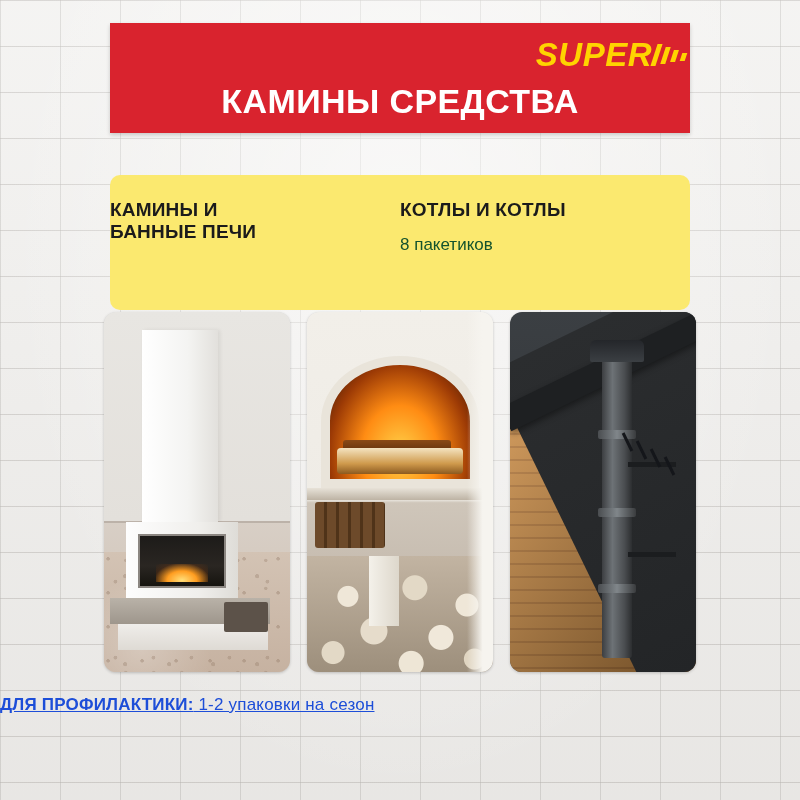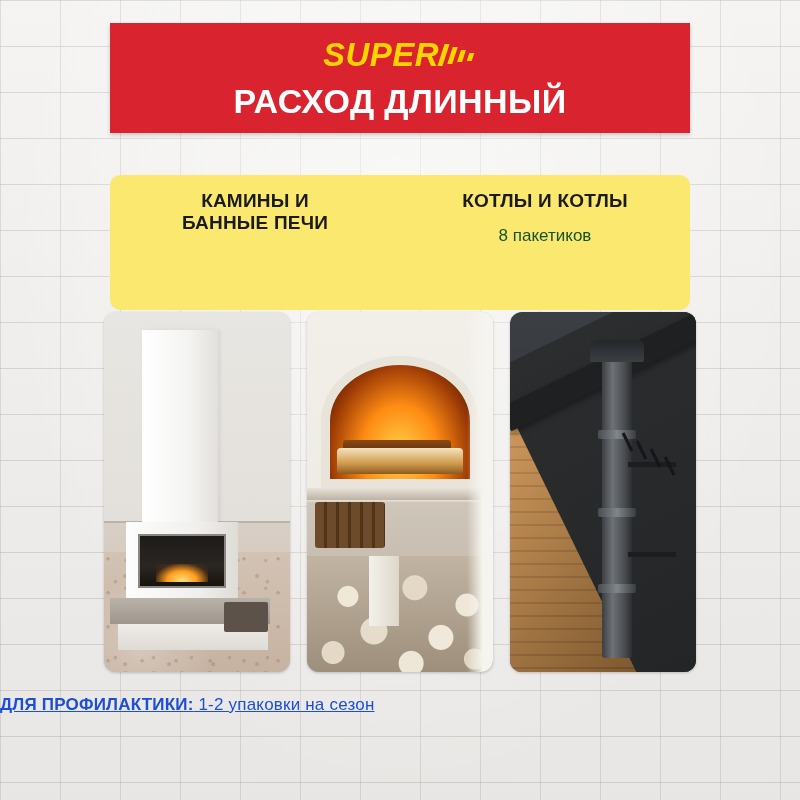--- a/index.html
+++ b/index.html
@@ -54,21 +54,21 @@
     top: 23px;
     width: 580px;
     height: 110px;
     background: #d9232e;
     box-shadow: 0 2px 4px rgba(0,0,0,0.18);
     text-align: center;
   }
   #header-super-row {
     display: flex;
     align-items: center;
-    justify-content: center;
+    justify-content: flex-end;
     height: 44px;
     padding-top: 9px;
   }
   #header-super {
     color: #ffd400;
     font-size: 33px;
     font-weight: bold;
     font-style: italic;
     letter-spacing: 0.5px;
     line-height: 1;
@@ -113,22 +113,22 @@
     background: #fbe96f;
     border-radius: 10px;
   }
   #consumption-cols {
     display: flex;
     width: 100%;
     height: 100%;
   }
   .cons-col {
     flex: 1 1 33.33%;
-    text-align: center;
-    padding-top: 15px;
+    text-align: left;
+    padding-top: 24px;
     box-sizing: border-box;
   }
   .cons-title {
     font-size: 19px;
     font-weight: bold;
     color: #1b1b1b;
     line-height: 1.15;
     letter-spacing: 0.2px;
     white-space: pre-line;
   }
@@ -424,21 +424,21 @@
   <div id="header-banner">
     <div id="header-super-row">
       <span id="header-super">SUPER</span>
       <span id="super-stripes">
         <i></i>
           <i></i>
           <i></i>
           <i></i>
       </span>
     </div>
-    <div id="header-title">РАСХОД ДЛИННЫЙ</div>
+    <div id="header-title">КАМИНЫ СРЕДСТВА</div>
   </div>
 
   <div id="consumption-panel">
     <div id="consumption-cols">
 
       <div class="cons-col">
         <div class="cons-title">КАМИНЫ И
 БАННЫЕ ПЕЧИ</div>
       </div>
 

